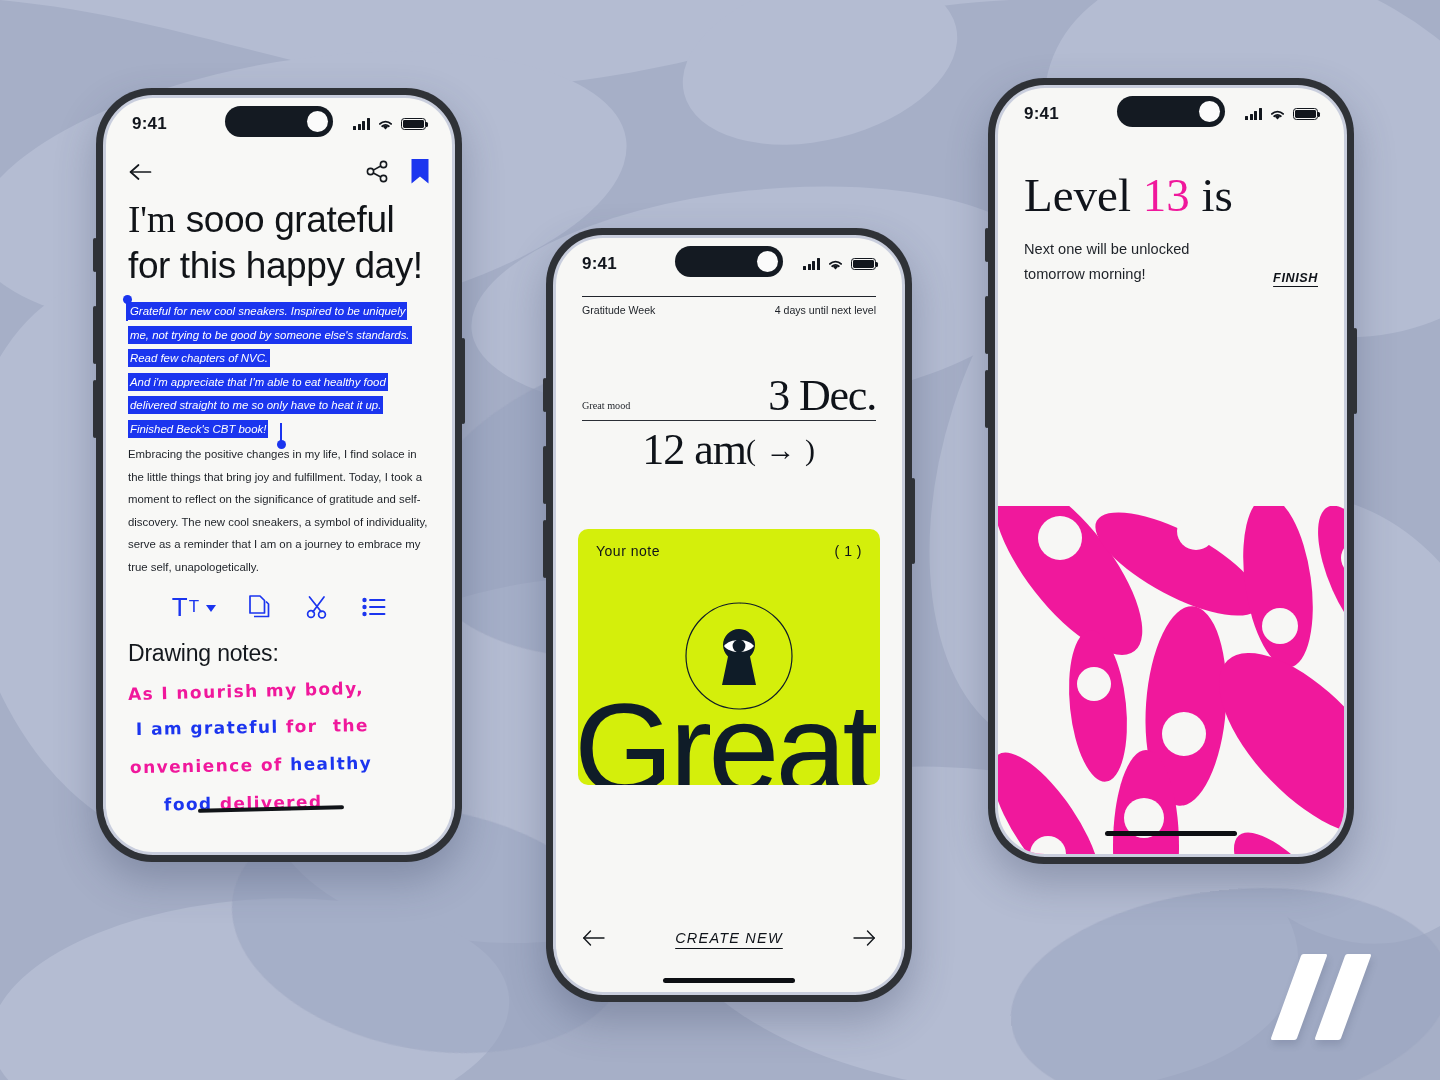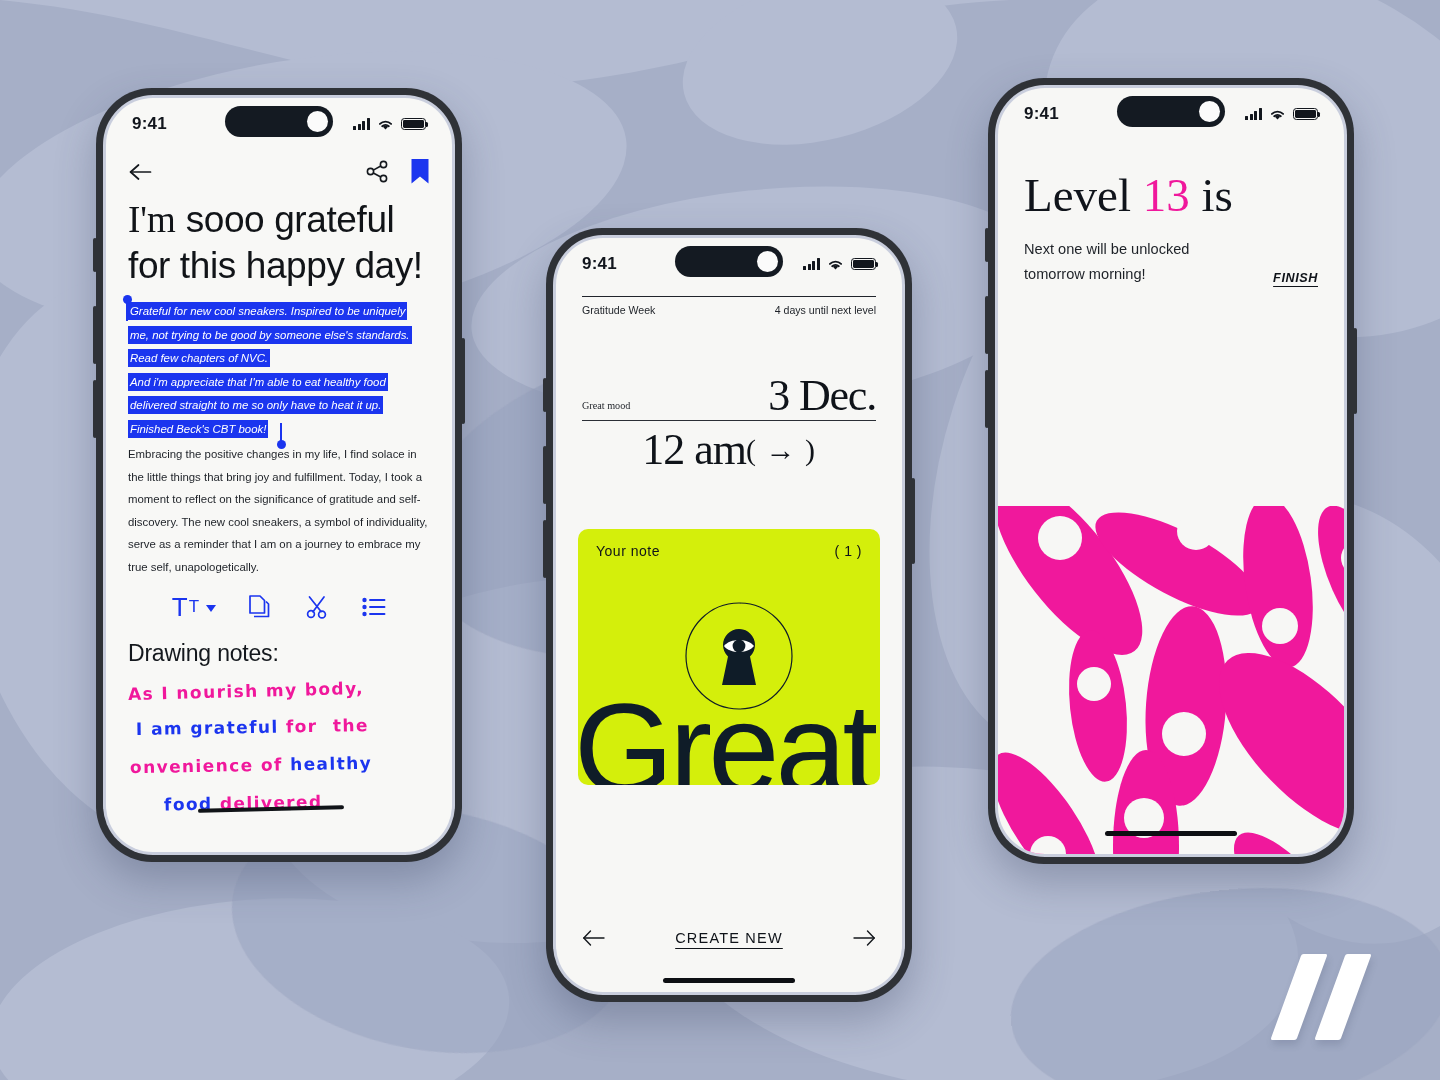--- a/index.html
+++ b/index.html
@@ -183,21 +183,21 @@
   }
   .keyhole-wrap{
     position:absolute;left:106px;top:72px;width:110px;height:110px;
   }
 
   .bottom-nav{
     display:flex;align-items:center;justify-content:space-between;
     padding:0 26px;margin-top:auto;margin-bottom:12px;height:56px;
   }
   .create-new{
-    font-size:14.5px;letter-spacing:1.2px;color:#0f1319;
+    font-size:14.5px;font-style:italic;letter-spacing:1.2px;color:#0f1319;
     text-decoration:underline;text-underline-offset:5px;
   }
   .home-ind{
     width:132px;height:5px;background:#0d0f13;border-radius:3px;
     margin:0 auto 9px auto;
   }
 
   
   #phone-done .screen{background:#f7f7f5;display:flex;flex-direction:column;}
   .done-title{

